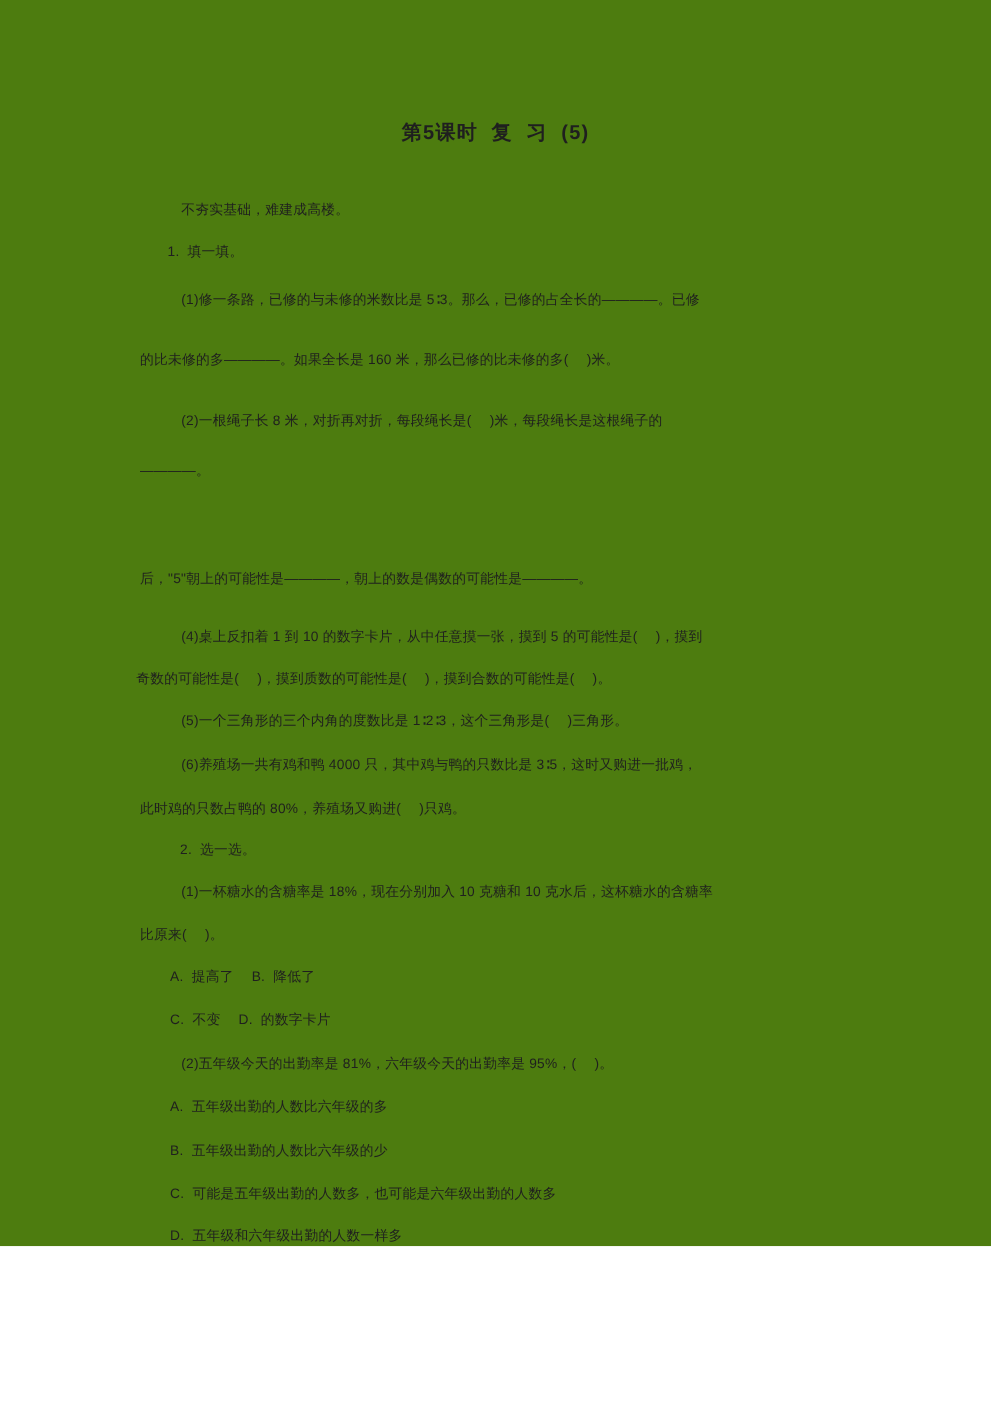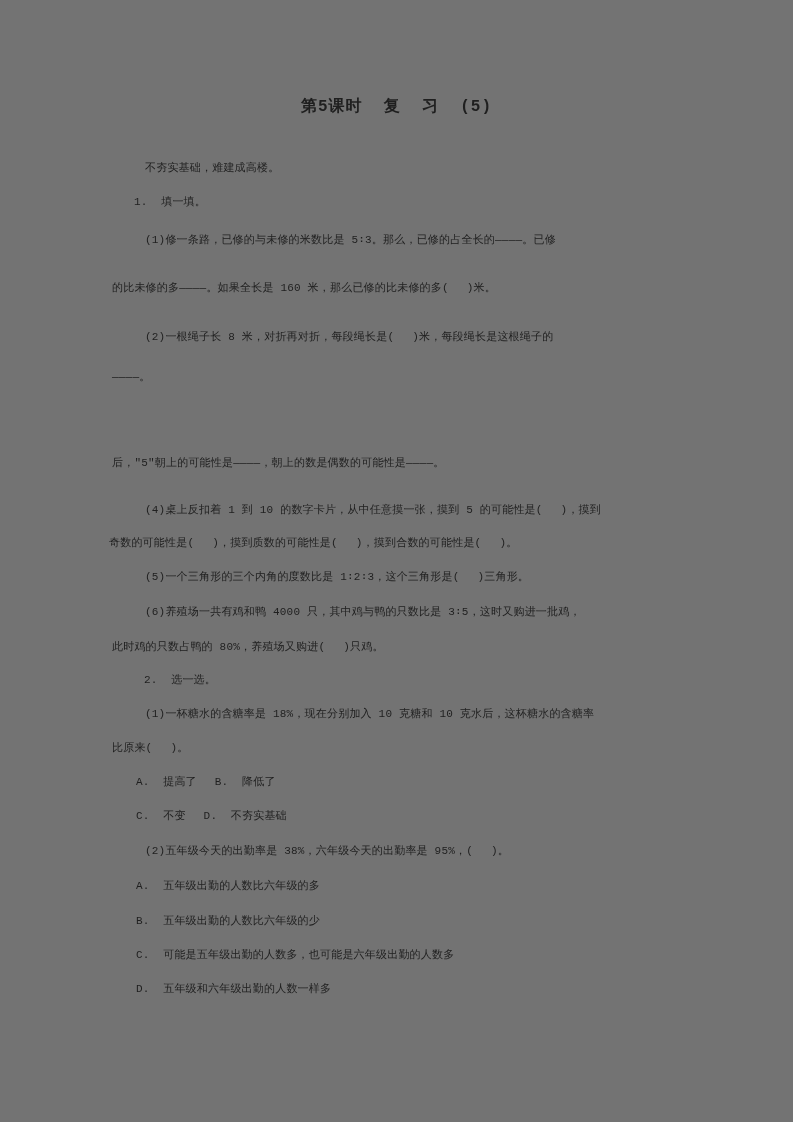--- a/index.html
+++ b/index.html
@@ -3,24 +3,24 @@
 <meta charset="utf-8">
 <style>
   html, body {
     margin: 0;
     padding: 0;
     background: #ffffff;
   }
   .page {
     position: relative;
     width: 793px;
-    height: 1122px;
-    background: #737373;
+    height: 997px;
+    background: #4d7c0f;
     overflow: hidden;
-    font-family: Liberation Mono, monospace;
+    font-family: Liberation Sans, sans-serif;
     color: #1f1f1f;
   }
   .title {
     position: absolute;
     top: 99px;
     left: 0;
     width: 100%;
     text-align: center;
     font-size: 16px;
     font-weight: 600;
@@ -59,20 +59,20 @@
   <div class="line" style="top:571px;left:145px">(5)一个三角形的三个内角的度数比是 1∶2∶3，这个三角形是(　 )三角形。</div>
 
   <div class="line" style="top:606px;left:145px">(6)养殖场一共有鸡和鸭 4000 只，其中鸡与鸭的只数比是 3∶5，这时又购进一批鸡，</div>
   <div class="line" style="top:641px;left:112px">此时鸡的只数占鸭的 80%，养殖场又购进(　 )只鸡。</div>
 
   <div class="line" style="top:674px;left:144px">2.  选一选。</div>
 
   <div class="line" style="top:708px;left:145px">(1)一杯糖水的含糖率是 18%，现在分别加入 10 克糖和 10 克水后，这杯糖水的含糖率</div>
   <div class="line" style="top:742px;left:112px">比原来(　 )。</div>
   <div class="line" style="top:776px;left:136px">A.  提高了　 B.  降低了</div>
-  <div class="line" style="top:810px;left:136px">C.  不变　 D.  不夯实基础</div>
+  <div class="line" style="top:810px;left:136px">C.  不变　 D.  的数字卡片</div>
 
-  <div class="line" style="top:845px;left:145px">(2)五年级今天的出勤率是 38%，六年级今天的出勤率是 95%，(　 )。</div>
+  <div class="line" style="top:845px;left:145px">(2)五年级今天的出勤率是 81%，六年级今天的出勤率是 95%，(　 )。</div>
   <div class="line" style="top:915px;left:136px">B.  五年级出勤的人数比六年级的少</div>
   <div class="line" style="top:880px;left:136px">A.  五年级出勤的人数比六年级的多</div>
   <div class="line" style="top:949px;left:136px">C.  可能是五年级出勤的人数多，也可能是六年级出勤的人数多</div>
   <div class="line" style="top:983px;left:136px">D.  五年级和六年级出勤的人数一样多</div>
 </div>
 
 </body></html>

